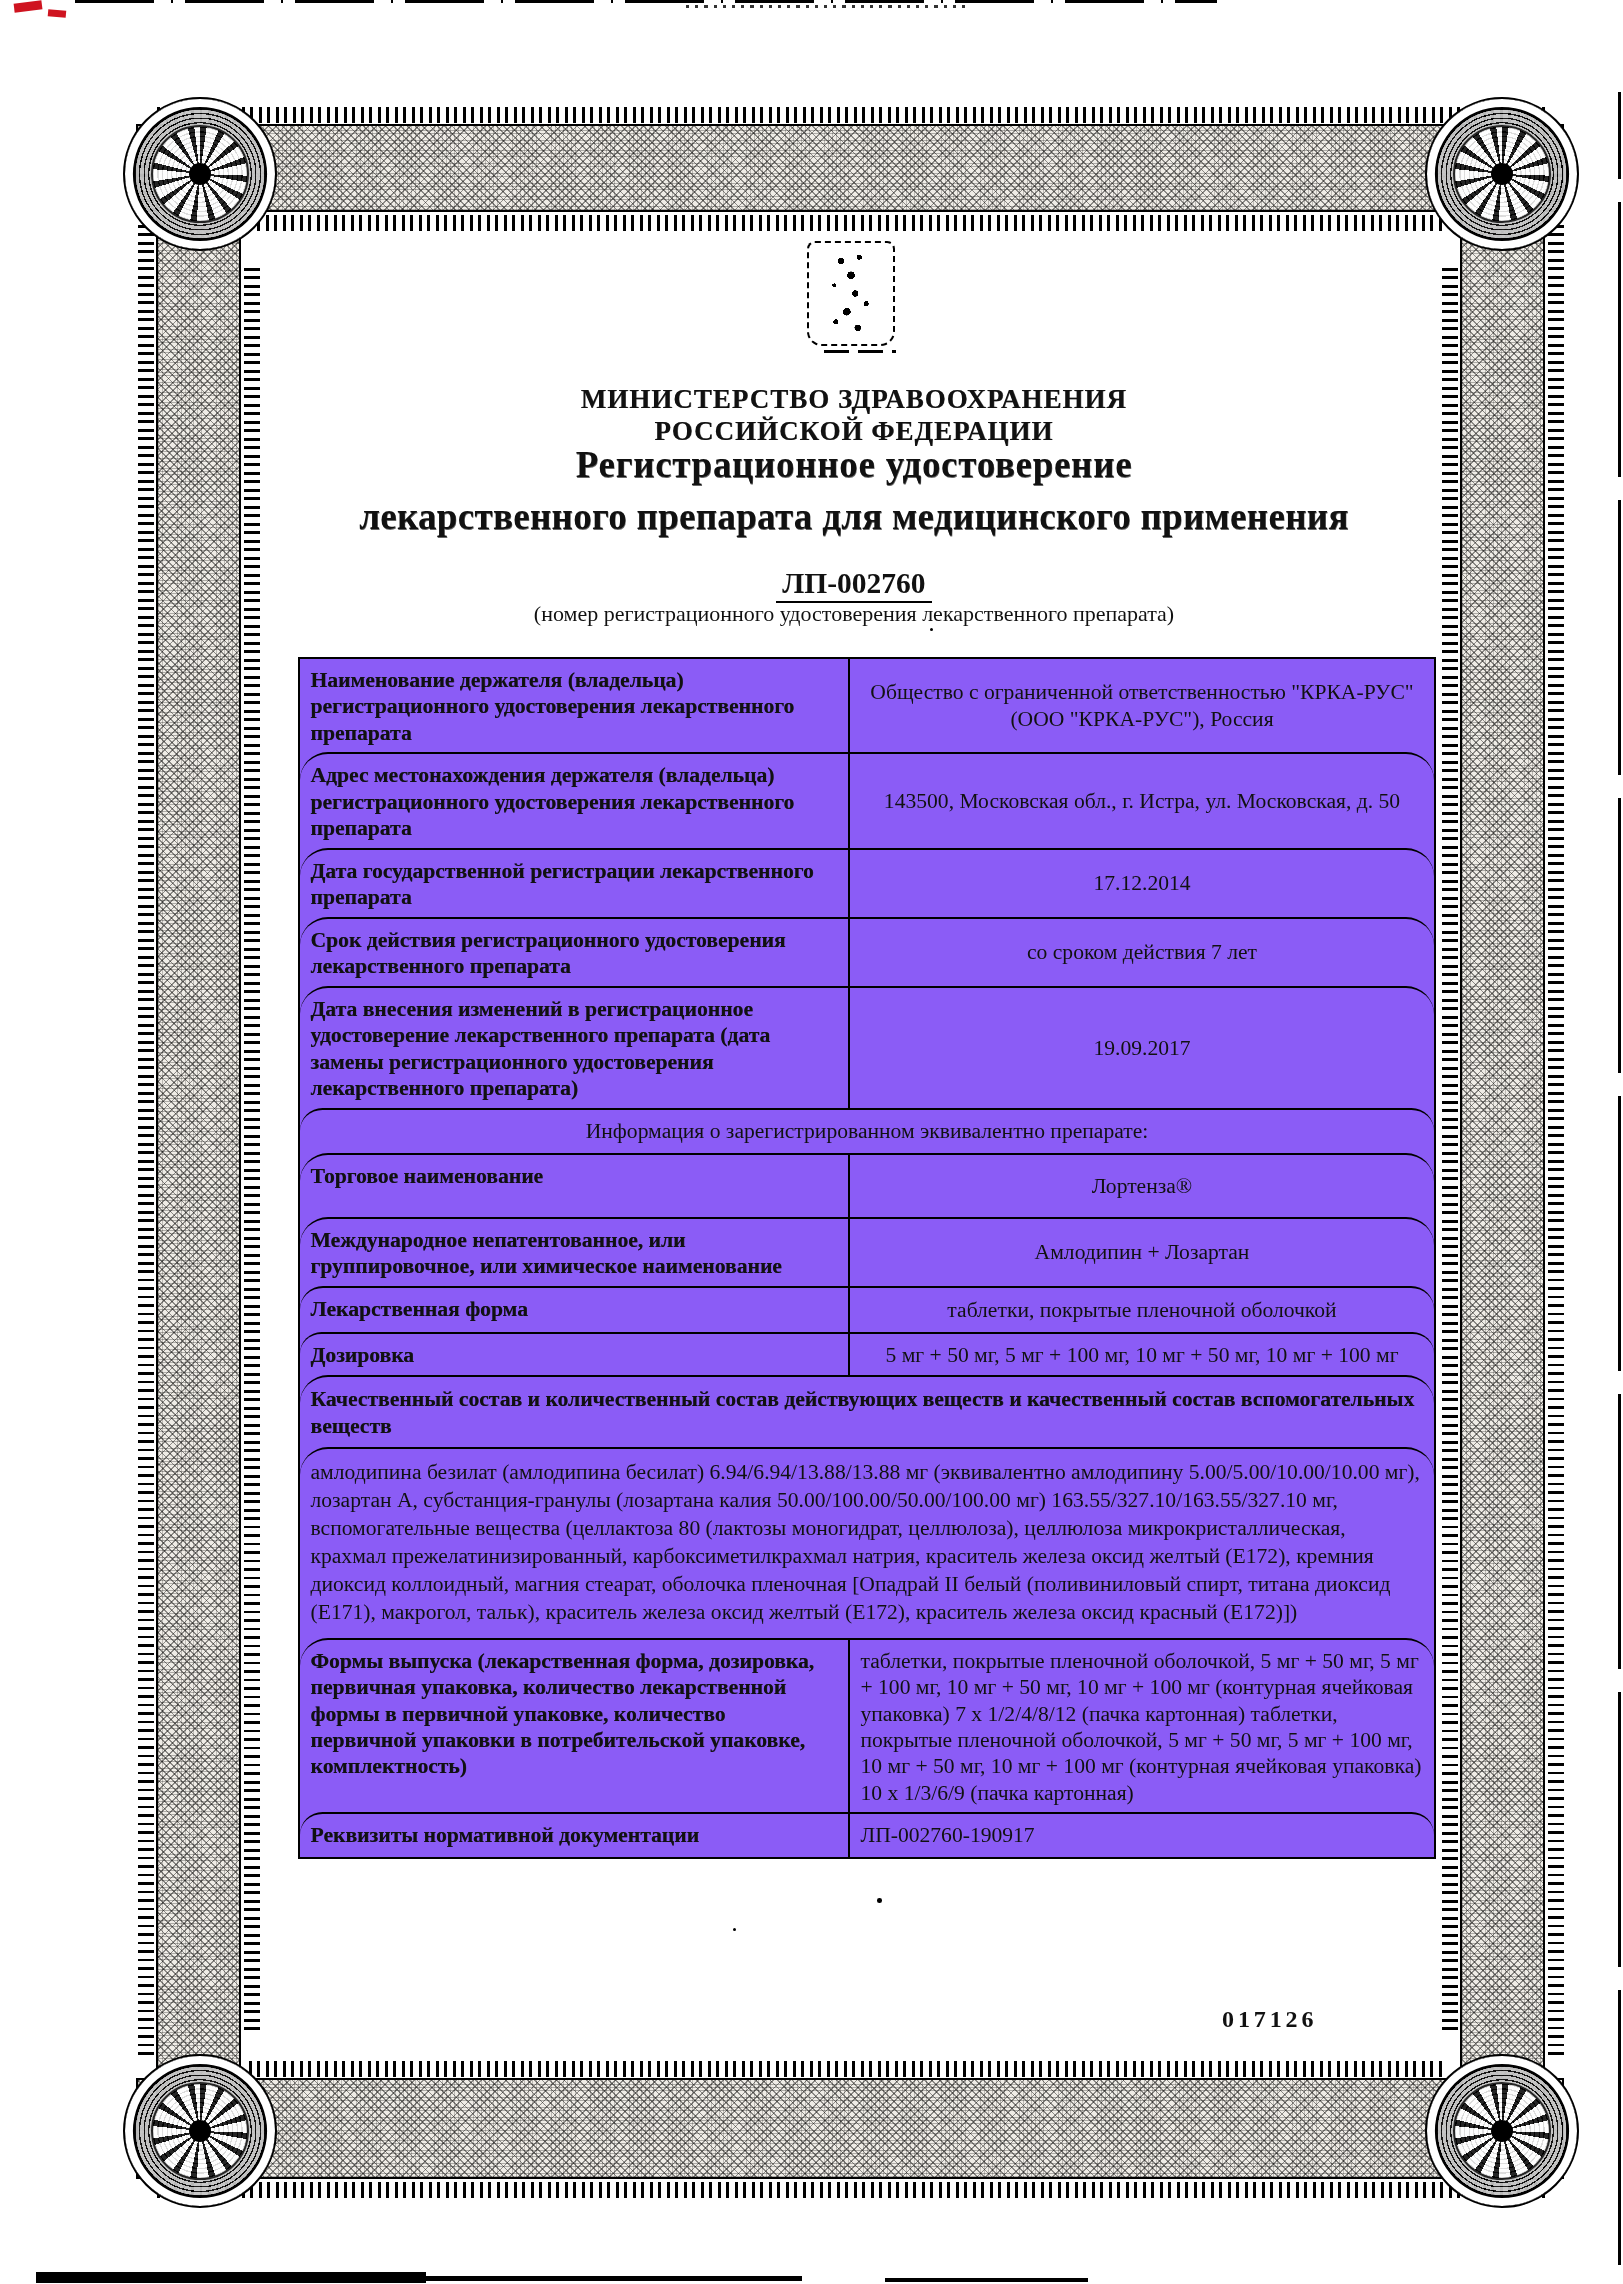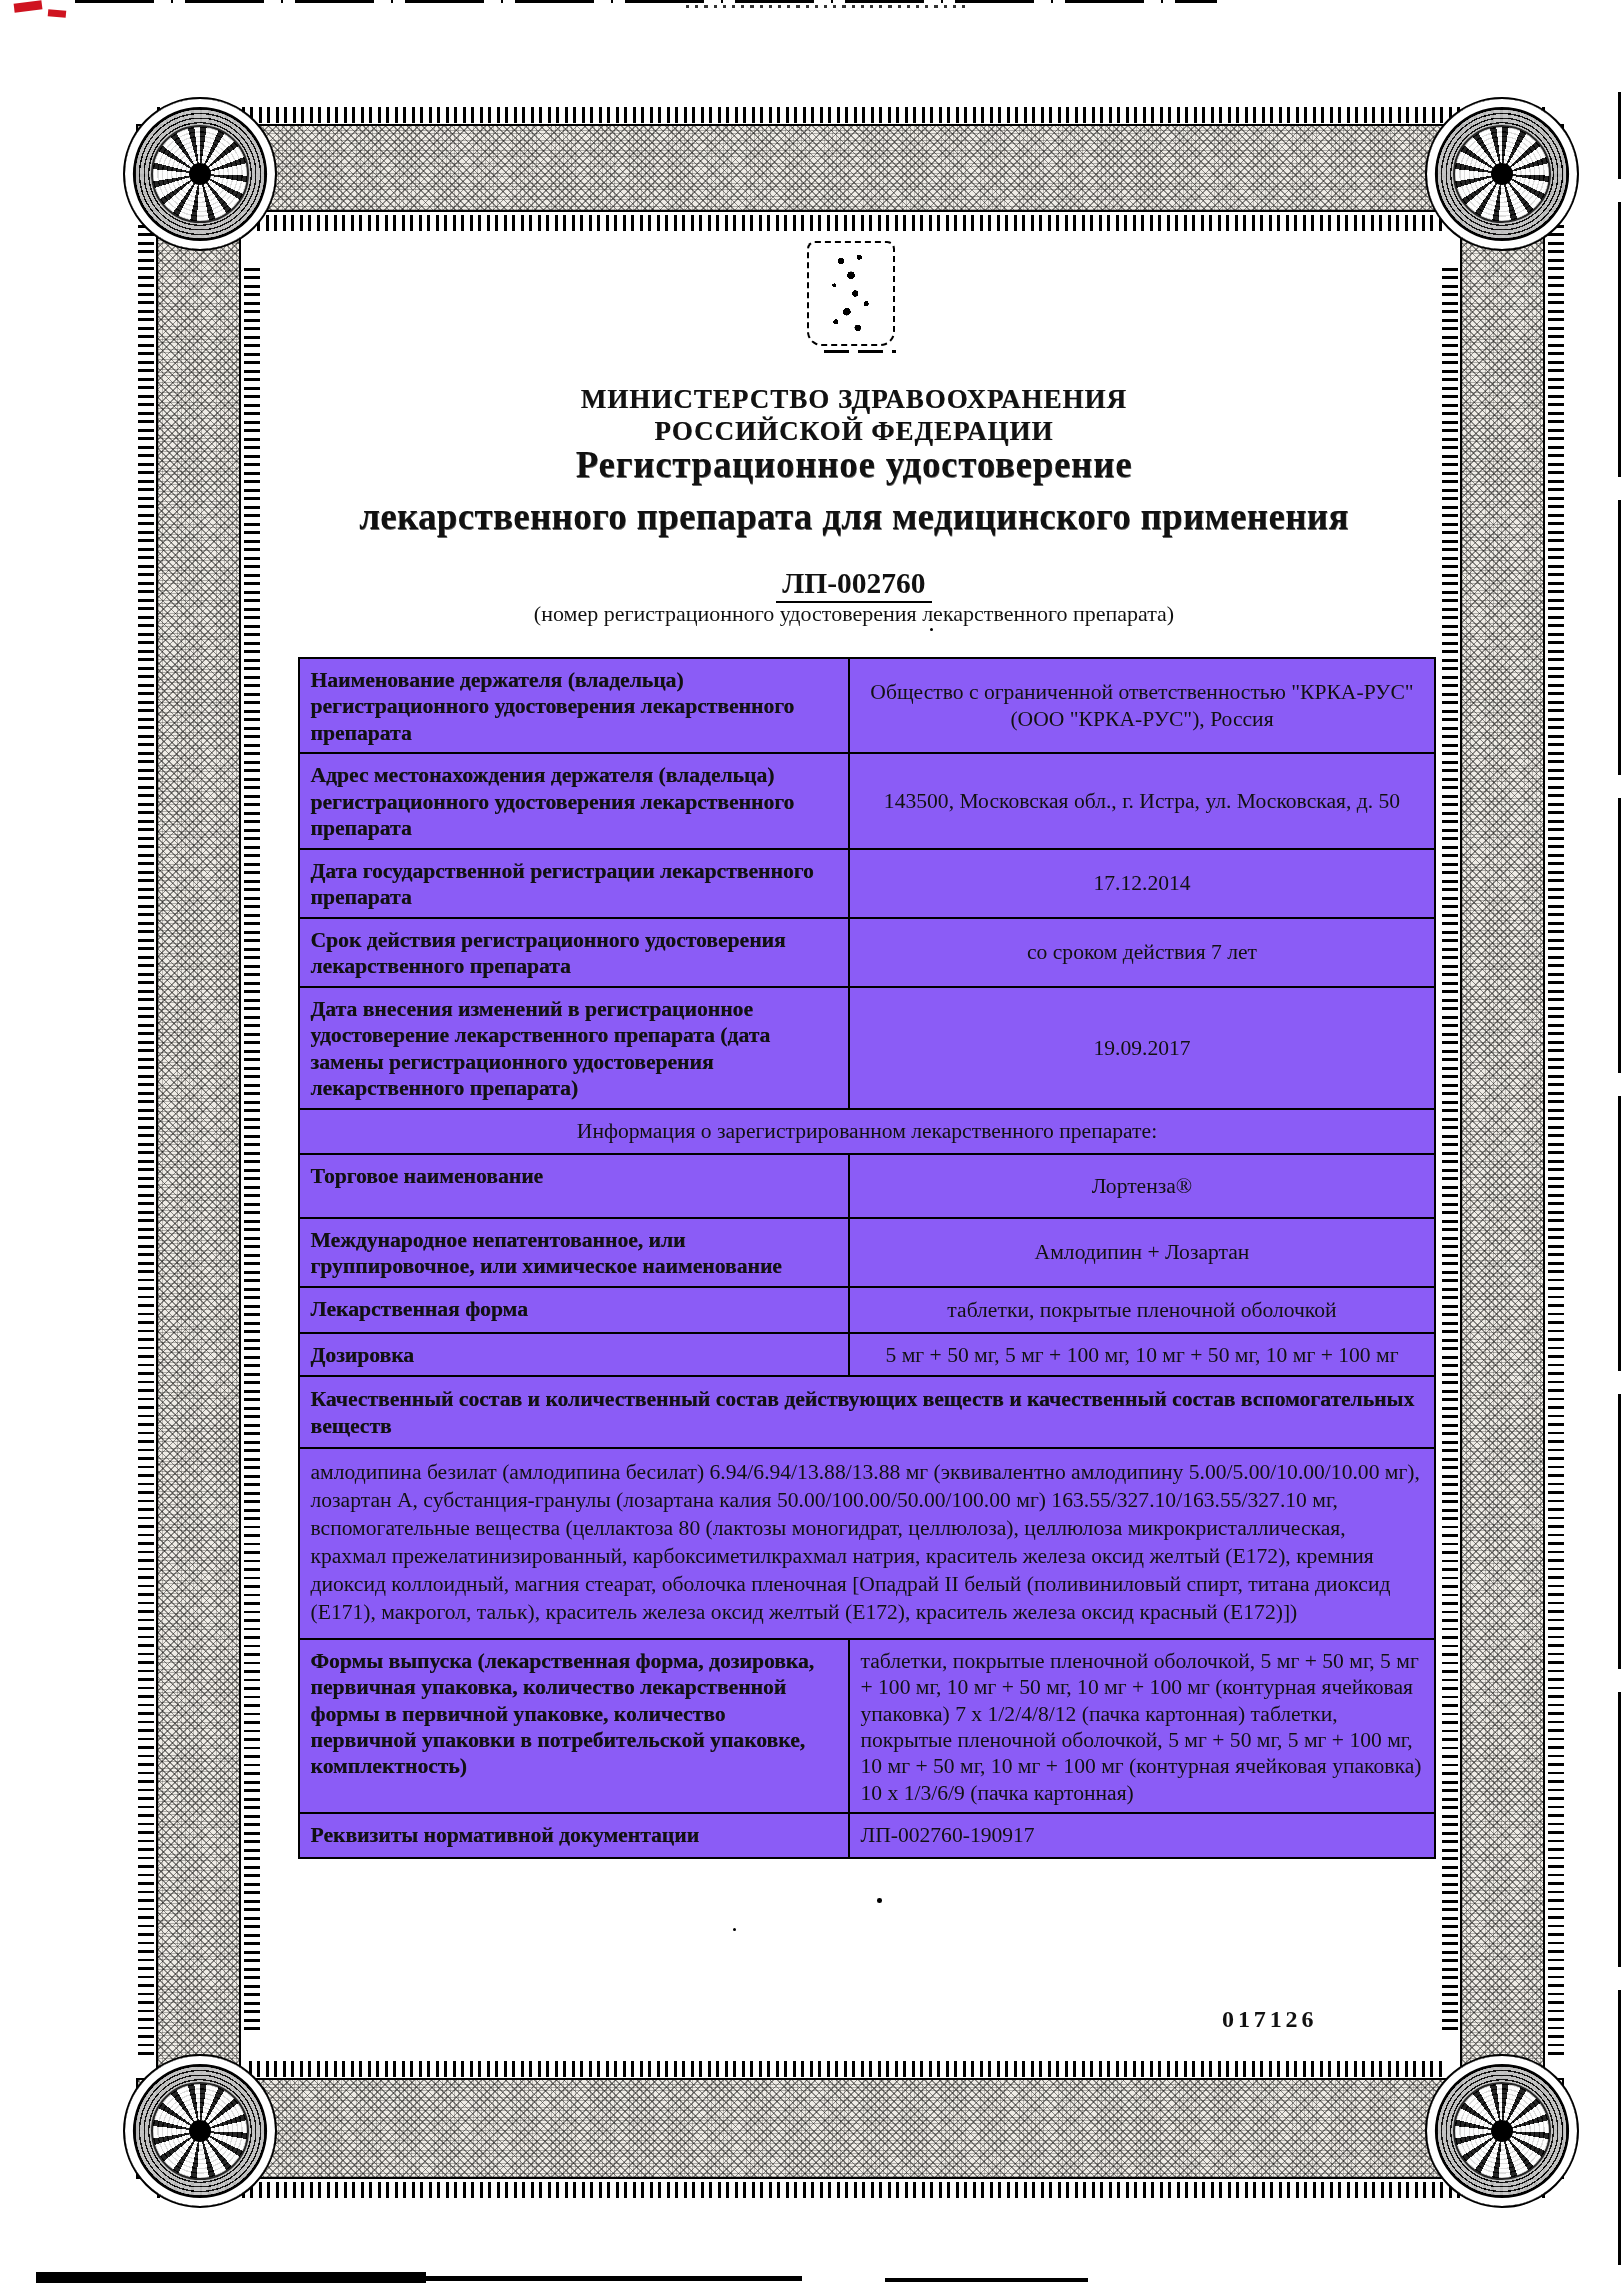--- a/index.html
+++ b/index.html
@@ -90,21 +90,21 @@
   .title2 { top:495px; font-size:37px; font-weight:bold; letter-spacing:0.3px;
     text-shadow:0.5px 0.5px 0 rgba(0,0,0,.6); }
   .regnum { top:567px; font-size:29.5px; font-weight:bold; }
   .regnum span { display:inline-block; border-bottom:2.6px solid #000; padding:0 6.5px 1.3px; }
   .regnote { top:601px; font-size:22px; }
 
   
   .dtable { position:absolute; left:298px; top:657px; width:1138px;
     border:2.6px solid #000; background:#8b5cf6; font-size:21.6px; line-height:1.22; }
   .trow { display:grid; grid-template-columns:48.5% 1fr; }
-  .trow + .trow { border-top:2.6px solid #000; }
+  .trow + .trow { border-top:2.6px solid #000;border-radius:28px; }
   .trow.span { display:block; }
   .tl { border-right:2px solid #000; padding:7.9px 14.4px 6.5px 10.5px; font-weight:bold;
     text-shadow:0.3px 0.3px 0 rgba(0,0,0,.5); }
   .tv { display:flex; align-items:center; justify-content:center; text-align:center;
     padding:5.2px 17px; }
   .tv.left { justify-content:flex-start; text-align:left; align-items:flex-start;
     padding:7.9px 11.8px 6.5px 10.5px; }
   .span-center { text-align:center; padding:8.5px 13px; }
   .span-bold { padding:9.2px 15.7px 7.9px 10.5px; font-weight:bold;
     text-shadow:0.3px 0.3px 0 rgba(0,0,0,.5); }
@@ -188,21 +188,21 @@
     <div class="trow r3">
       <div class="tl">Срок действия регистрационного удостоверения лекарственного препарата</div>
       <div class="tv">со сроком действия 7 лет</div>
     </div>
 
     <div class="trow r4">
       <div class="tl">Дата внесения изменений в регистрационное удостоверение лекарственного препарата (дата замены регистрационного удостоверения лекарственного препарата)</div>
       <div class="tv">19.09.2017</div>
     </div>
 
-    <div class="trow span span-center r5">Информация о зарегистрированном лекарственного препарате:</div>
+    <div class="trow span span-center r5">Информация о зарегистрированном эквивалентно препарате:</div>
 
     <div class="trow r6">
       <div class="tl">Торговое наименование</div>
       <div class="tv">Лортенза®</div>
     </div>
 
     <div class="trow r7">
       <div class="tl">Международное непатентованное, или группировочное, или химическое наименование</div>
       <div class="tv">Амлодипин + Лозартан</div>
     </div>

